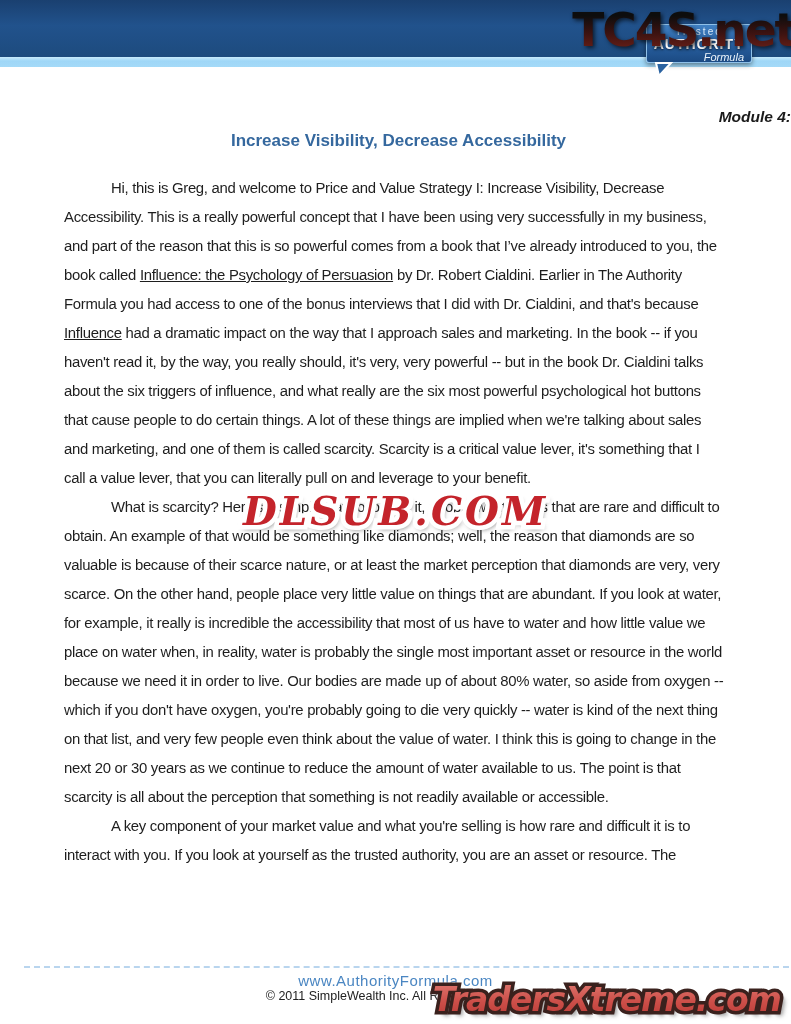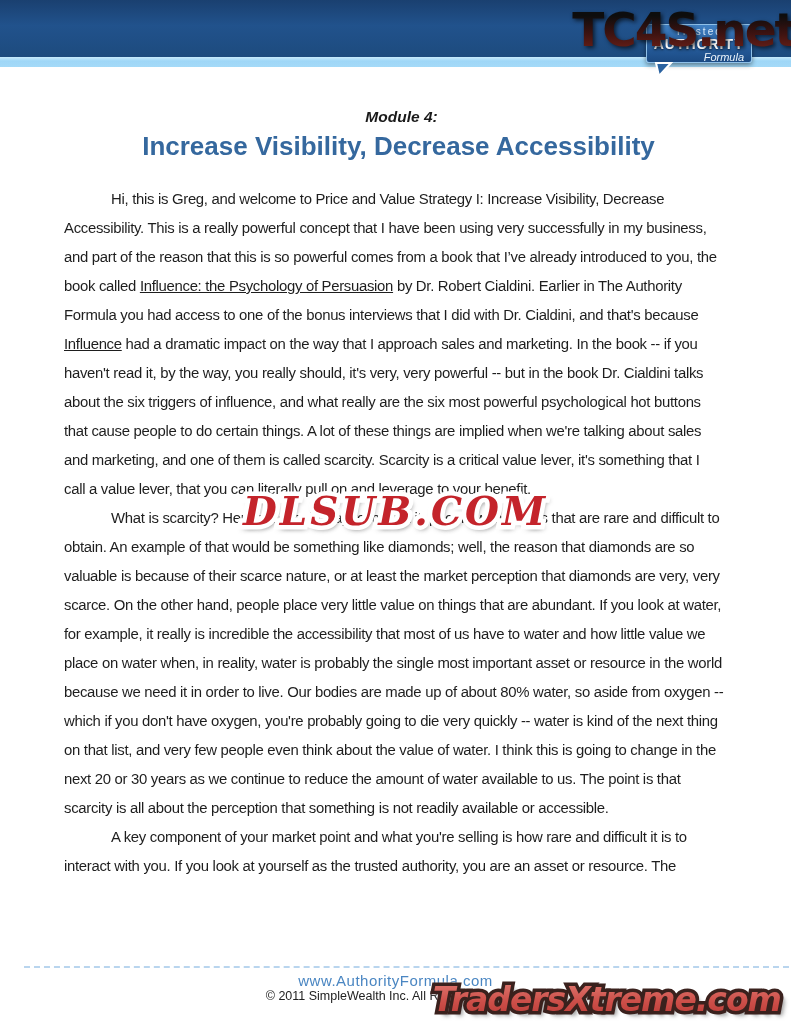--- a/index.html
+++ b/index.html
@@ -52,29 +52,29 @@
   }
   .logo-formula {
     font-size: 11px; font-style: italic; color: #eaf3fb;
     text-align: right; line-height: 12px; padding-right: 2px;
   }
   .logo-tail { position: absolute; left: 654px; top: 62px; z-index: 2; }
 
   
   .module-label {
     margin-top: 41px;
-    text-align: center;
+    text-align: right;
     font-size: 15.5px; font-weight: bold; font-style: italic;
     color: #1a1a1a;
     margin-left: 12px;
   }
   .page-heading {
     margin-top: 5px;
     text-align: center;
-    font-size: 26px; font-weight: bold;
+    font-size: 17px; font-weight: bold;
     color: #35689e;
     margin-left: 6px;
   }
 
   
   .body-text {
     margin: 23px 105px 0 64px;
     width: 660px;
     font-size: 14.9px; letter-spacing: -0.3px;
     line-height: 29px;
@@ -155,21 +155,21 @@
   </div>
 </div>
 <div class="banner-strip"></div>
 
 <div class="module-label">Module 4:</div>
 <h1 class="page-heading">Increase Visibility, Decrease Accessibility</h1>
 
 <div class="body-text">
   <p><span>Hi, this is Greg, and welcome to Price and Value Strategy I: Increase Visibility, Decrease Accessibility. This is a really powerful concept that I have been using very successfully in my business, and part of the reason that this is so powerful comes from a book that I’ve already introduced to you, the book called </span><span style="text-decoration: underline;">Influence: the Psychology of Persuasion</span><span> by Dr. Robert Cialdini. Earlier in The Authority Formula you had access to one of the bonus interviews that I did with Dr. Cialdini, and that's because </span><span style="text-decoration: underline;">Influence</span><span> had a dramatic impact on the way that I approach sales and marketing. In the book -- if you haven't read it, by the way, you really should, it's very, very powerful -- but in the book Dr. Cialdini talks about the six triggers of influence, and what really are the six most powerful psychological hot buttons that cause people to do certain things. A lot of these things are implied when we're talking about sales and marketing, and one of them is called scarcity. Scarcity is a critical value lever, it's something that I call a value lever, that you can literally pull on and leverage to your benefit.</span></p>
   <p><span>What is scarcity? Here's a simple way to look at it, people want things that are rare and difficult to obtain. An example of that would be something like diamonds; well, the reason that diamonds are so valuable is because of their scarce nature, or at least the market perception that diamonds are very, very scarce. On the other hand, people place very little value on things that are abundant. If you look at water, for example, it really is incredible the accessibility that most of us have to water and how little value we place on water when, in reality, water is probably the single most important asset or resource in the world because we need it in order to live. Our bodies are made up of about 80% water, so aside from oxygen -- which if you don't have oxygen, you're probably going to die very quickly -- water is kind of the next thing on that list, and very few people even think about the value of water. I think this is going to change in the next 20 or 30 years as we continue to reduce the amount of water available to us. The point is that scarcity is all about the perception that something is not readily available or accessible.</span></p>
-  <p><span>A key component of your market point and what you're selling is how rare and difficult it is to interact with you. If you look at yourself as the trusted authority, you are an asset or resource. The</span></p>
+  <p><span>A key component of your market value and what you're selling is how rare and difficult it is to interact with you. If you look at yourself as the trusted authority, you are an asset or resource. The</span></p>
 </div>
 
 <div class="wm-stack wm-dlsub">
   <span class="under">DLSUB.COM</span>
   <span class="over">DLSUB.COM</span>
 </div>
 
 <div class="footer">
   <div class="footer-rule"></div>
   <a class="footer-url" href="#">www.AuthorityFormula.com</a>

